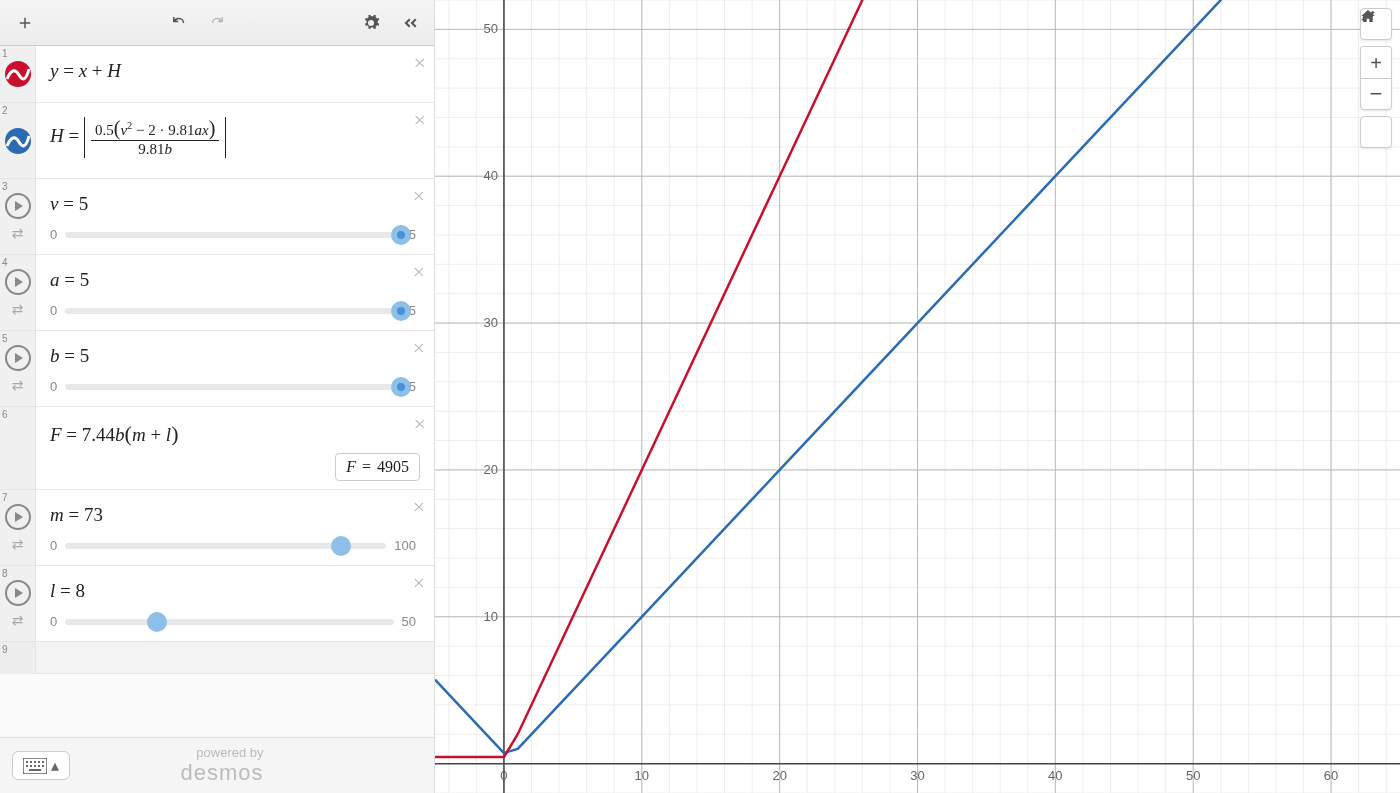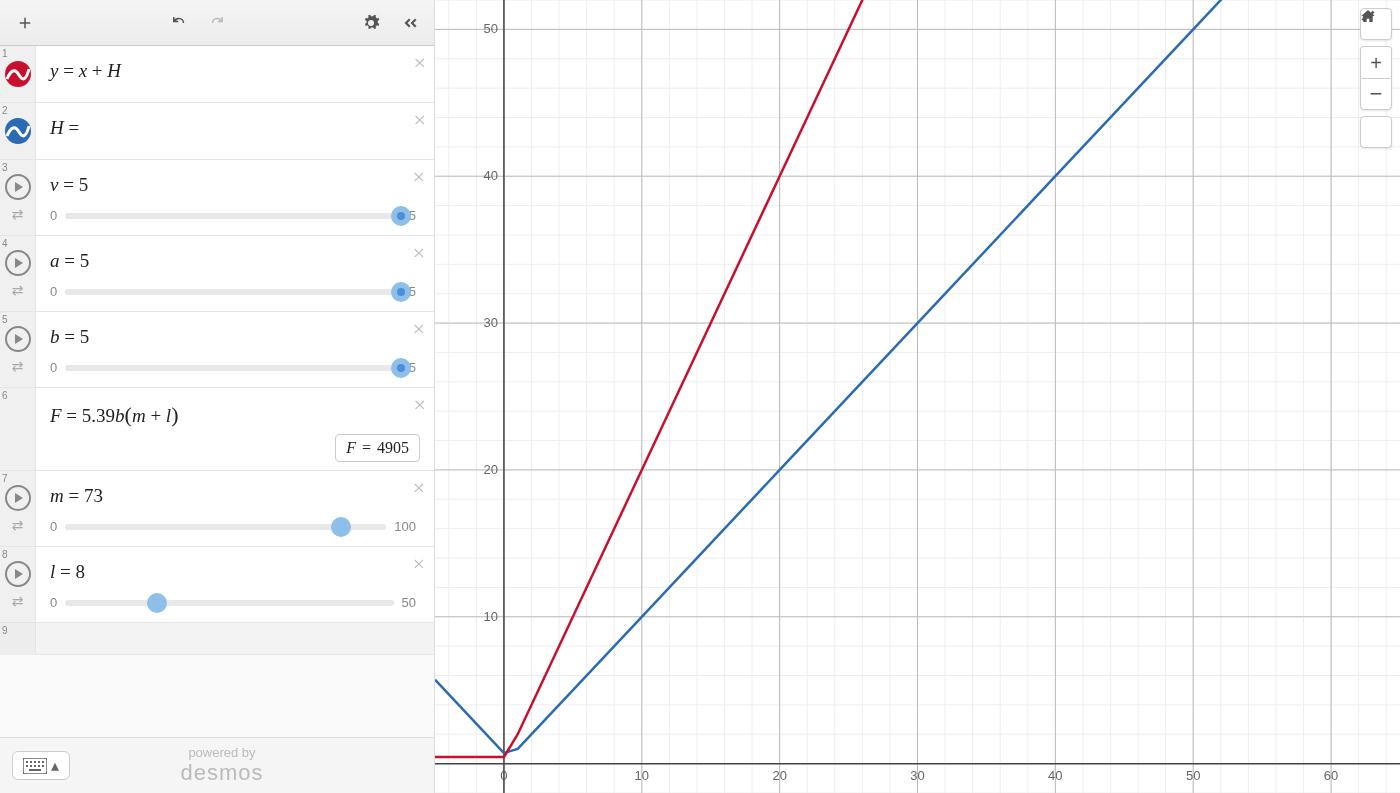--- a/index.html
+++ b/index.html
@@ -34,21 +34,21 @@
 .row.empty { background: #f3f3f3; height: 32px; }
 .row.empty .tab { background: #ededed; min-height: 32px; }
 
 .valbox { position: absolute; right: 14px; bottom: 8px; border: 1px solid #ccc; border-radius: 4px; padding: 4px 10px; font-family: 'Times New Roman', serif; font-style: italic; font-size: 16px; background: #fff; }
 .valbox .eq { font-style: normal; margin: 0 6px; }
 .valbox .num { font-style: normal; text-align: right; }
 
 .footer { height: 56px; display: flex; align-items: center; justify-content: space-between; padding: 0 12px; background: #f5f5f5; border-top: 1px solid #ddd; }
 .kbd { display: flex; align-items: center; gap: 4px; padding: 4px 10px; border: 1px solid #ccc; border-radius: 6px; background: #fff; cursor: pointer; }
 .kbd svg { width: 24px; height: 16px; fill: #666; }
-.brand { color: #bbb; font-size: 13px; text-align: center; line-height: 1.1; margin-left: 12px; }
+.brand { color: #bbb; font-size: 13px; text-align: right; line-height: 1.1; margin-left: 12px; }
 .brand .big { font-size: 22px; letter-spacing: 1px; }
 
 
 .graph { flex: 1; position: relative; background: #fff; }
 .graph svg { position: absolute; inset: 0; width: 100%; height: 100%; }
 .ctrls { position: absolute; top: 8px; right: 8px; display: flex; flex-direction: column; gap: 6px; }
 .cbtn { width: 32px; height: 32px; background: #fff; border: 1px solid #ccc; border-radius: 4px; display: flex; align-items: center; justify-content: center; cursor: pointer; box-shadow: 0 1px 2px rgba(0,0,0,0.1); color: #555; }
 .cbtn svg { width: 16px; height: 16px; fill: #555; }
 .zoomgrp { display: flex; flex-direction: column; }
 .zoomgrp .cbtn:first-child { border-radius: 4px 4px 0 0; border-bottom: none; }
@@ -119,20 +119,26 @@
       <div class="tab">
         <div class="circ swirl" style="background:#2a6bb3">
           <svg viewBox="0 0 26 26" style="position:absolute;inset:0">
               <path d="M2 18 Q8 4 14 14 Q20 24 24 8" stroke="#fff" stroke-width="3" fill="none"></path>
             </svg>
         </div>
       </div>
       <div class="content formula" style="padding-bottom:20px">
         <span class="delbtn">×</span>
         <span class="it">H</span><span> = </span>
+        <span class="abs">
+          <span class="frac">
+            <div class="top"><span>0.5</span><span style="font-size:20px">(</span><span class="it">v</span><sup>2</sup><span> − 2 · 9.81</span><span class="it">a</span><span class="it">x</span><span style="font-size:20px">)</span></div>
+            <div class="bot"><span>9.81</span><span class="it">b</span></div>
+          </span>
+        </span>
       </div>
     </div>
 
     <div class="row">
       <span class="rownum">3</span>
       <div class="tab">
         <div class="playbtn"></div>
         <span class="loop">⇄</span>
       </div>
       <div class="content">
@@ -184,21 +190,21 @@
           <span>5</span>
         </div>
       </div>
     </div>
 
     <div class="row">
       <span class="rownum">6</span>
       <div class="tab"></div>
       <div class="content formula" style="padding-bottom:42px">
         <span class="delbtn">×</span>
-        <span class="it">F</span><span> = 5.39</span><span class="it">b</span><span style="font-size:22px">(</span><span class="it">m</span><span> + </span><span class="it">l</span><span style="font-size:22px">)</span>
+        <span class="it">F</span><span> = 7.44</span><span class="it">b</span><span style="font-size:22px">(</span><span class="it">m</span><span> + </span><span class="it">l</span><span style="font-size:22px">)</span>
         <div class="valbox">
           <span class="it">F</span><span class="eq">=</span><span class="num">4905</span>
         </div>
       </div>
     </div>
 
     <div class="row">
       <span class="rownum">7</span>
       <div class="tab">
         <div class="playbtn"></div>

